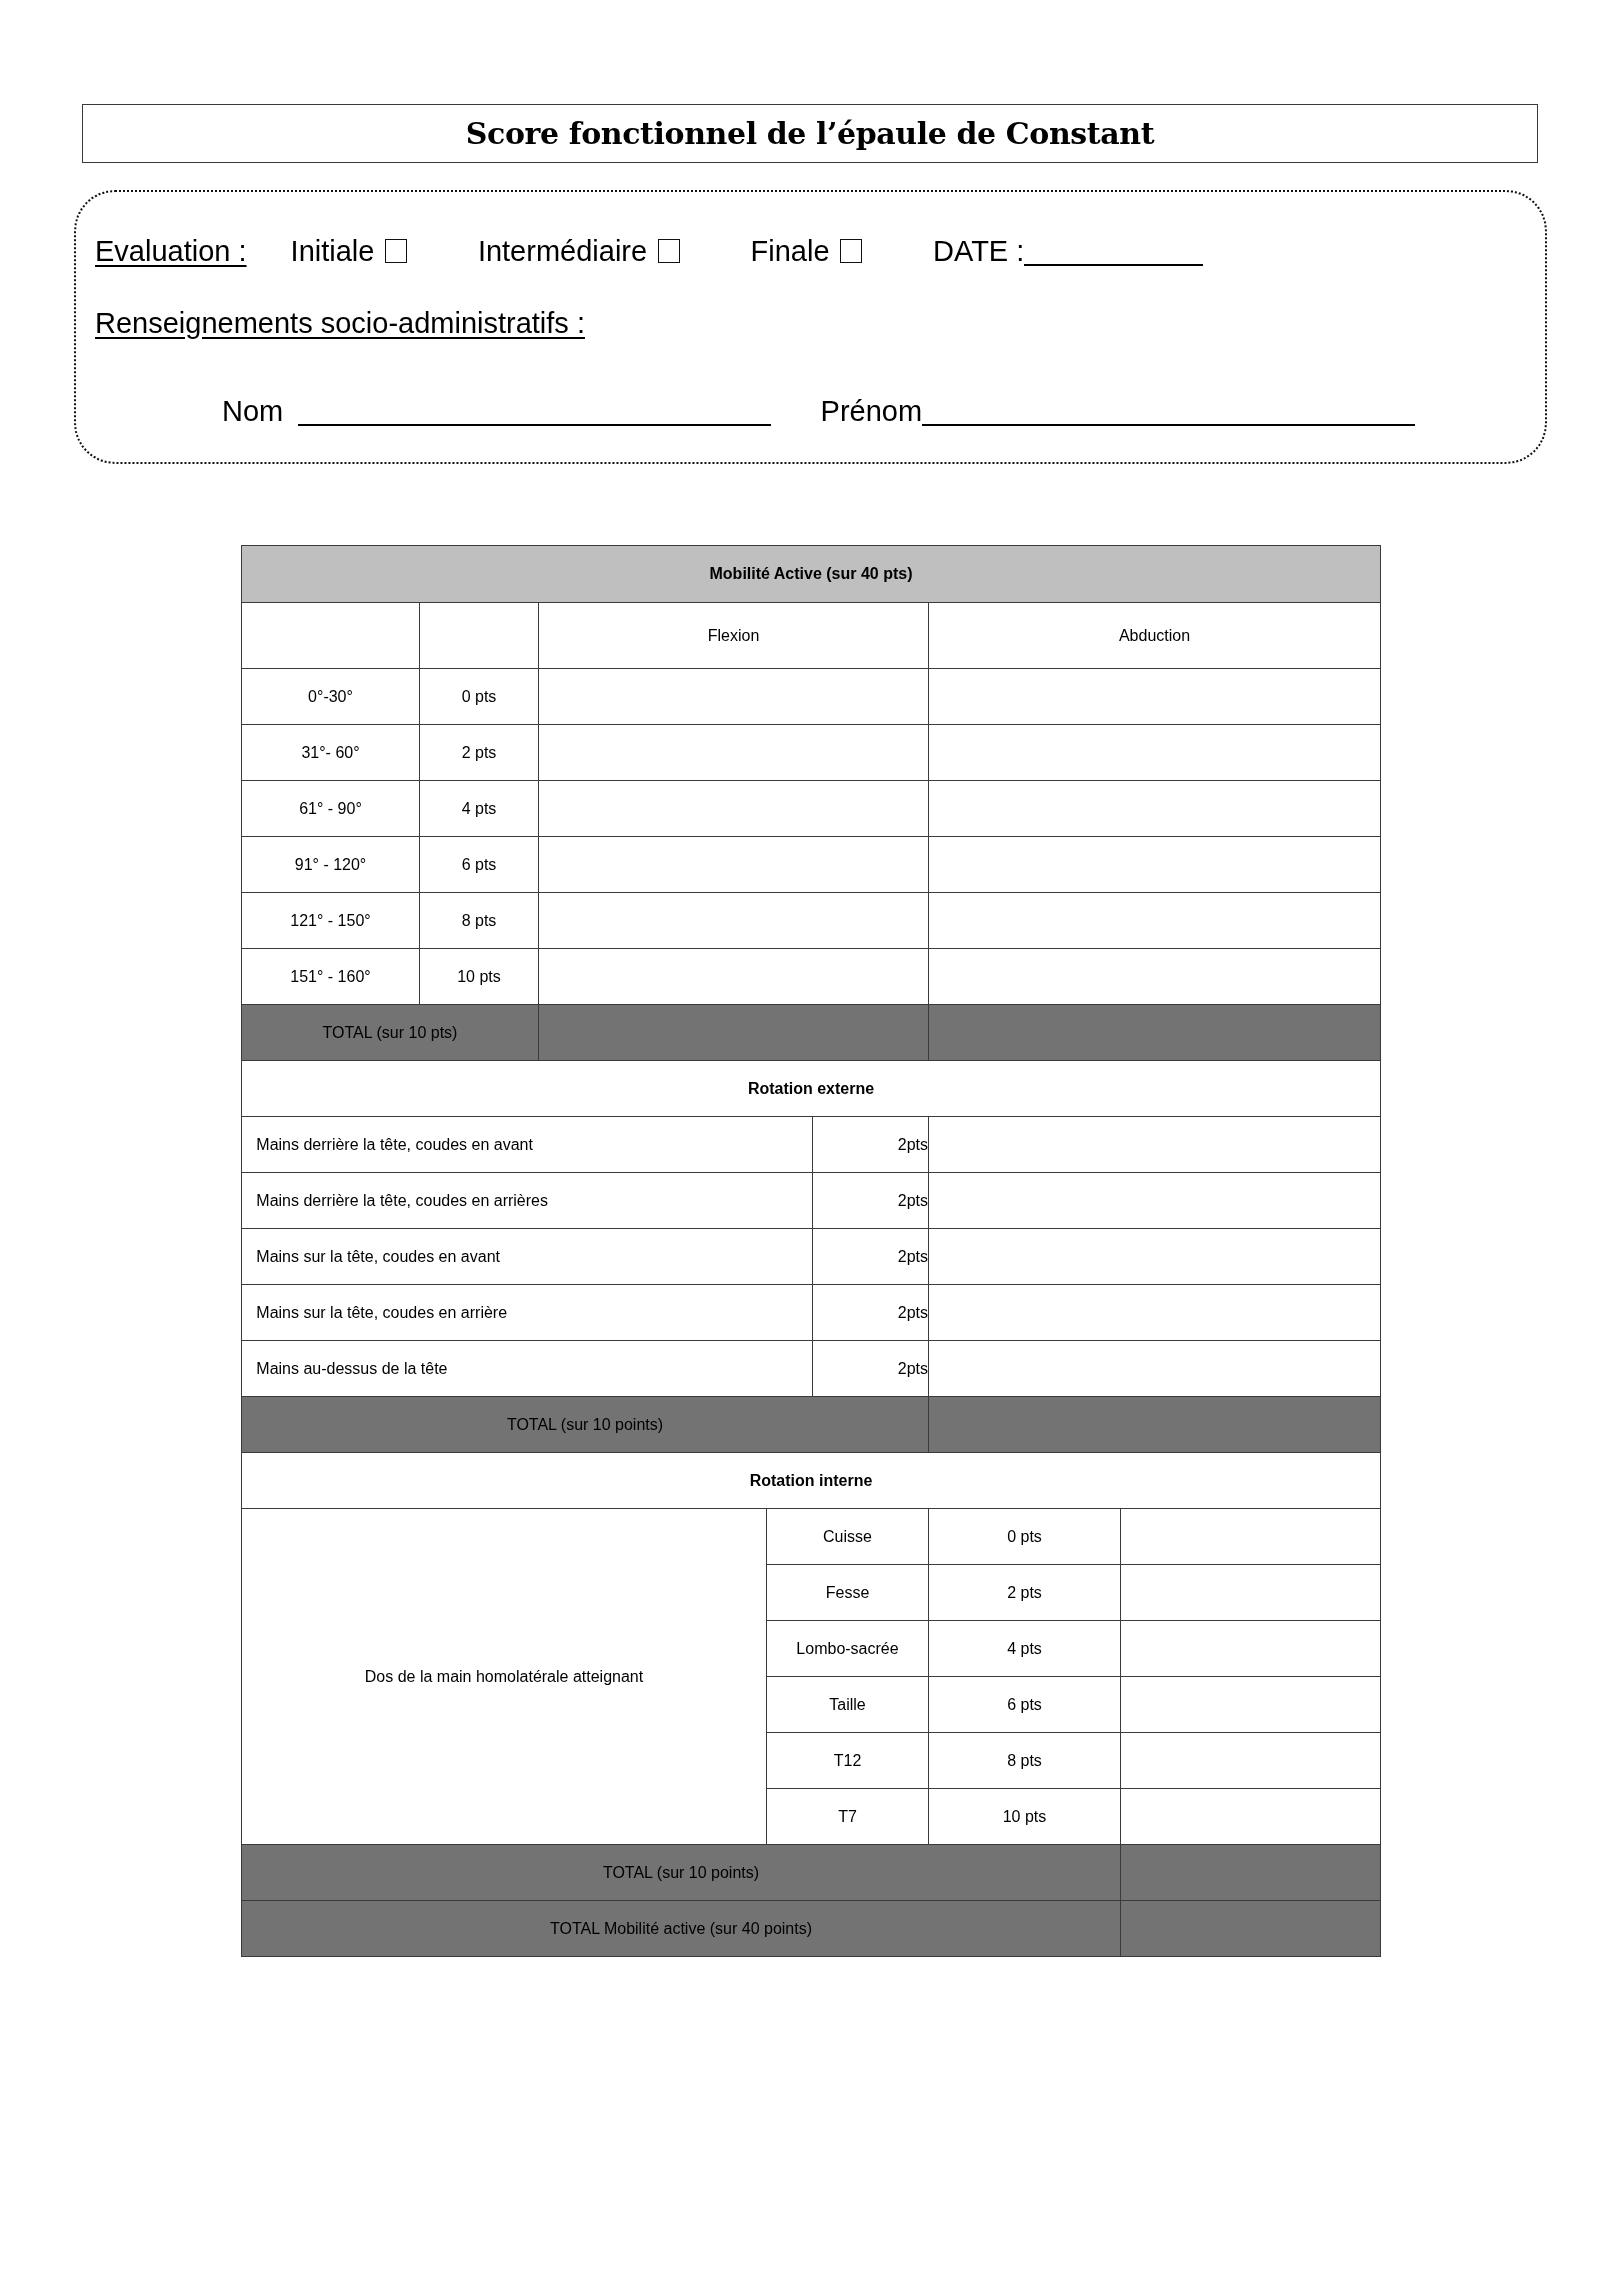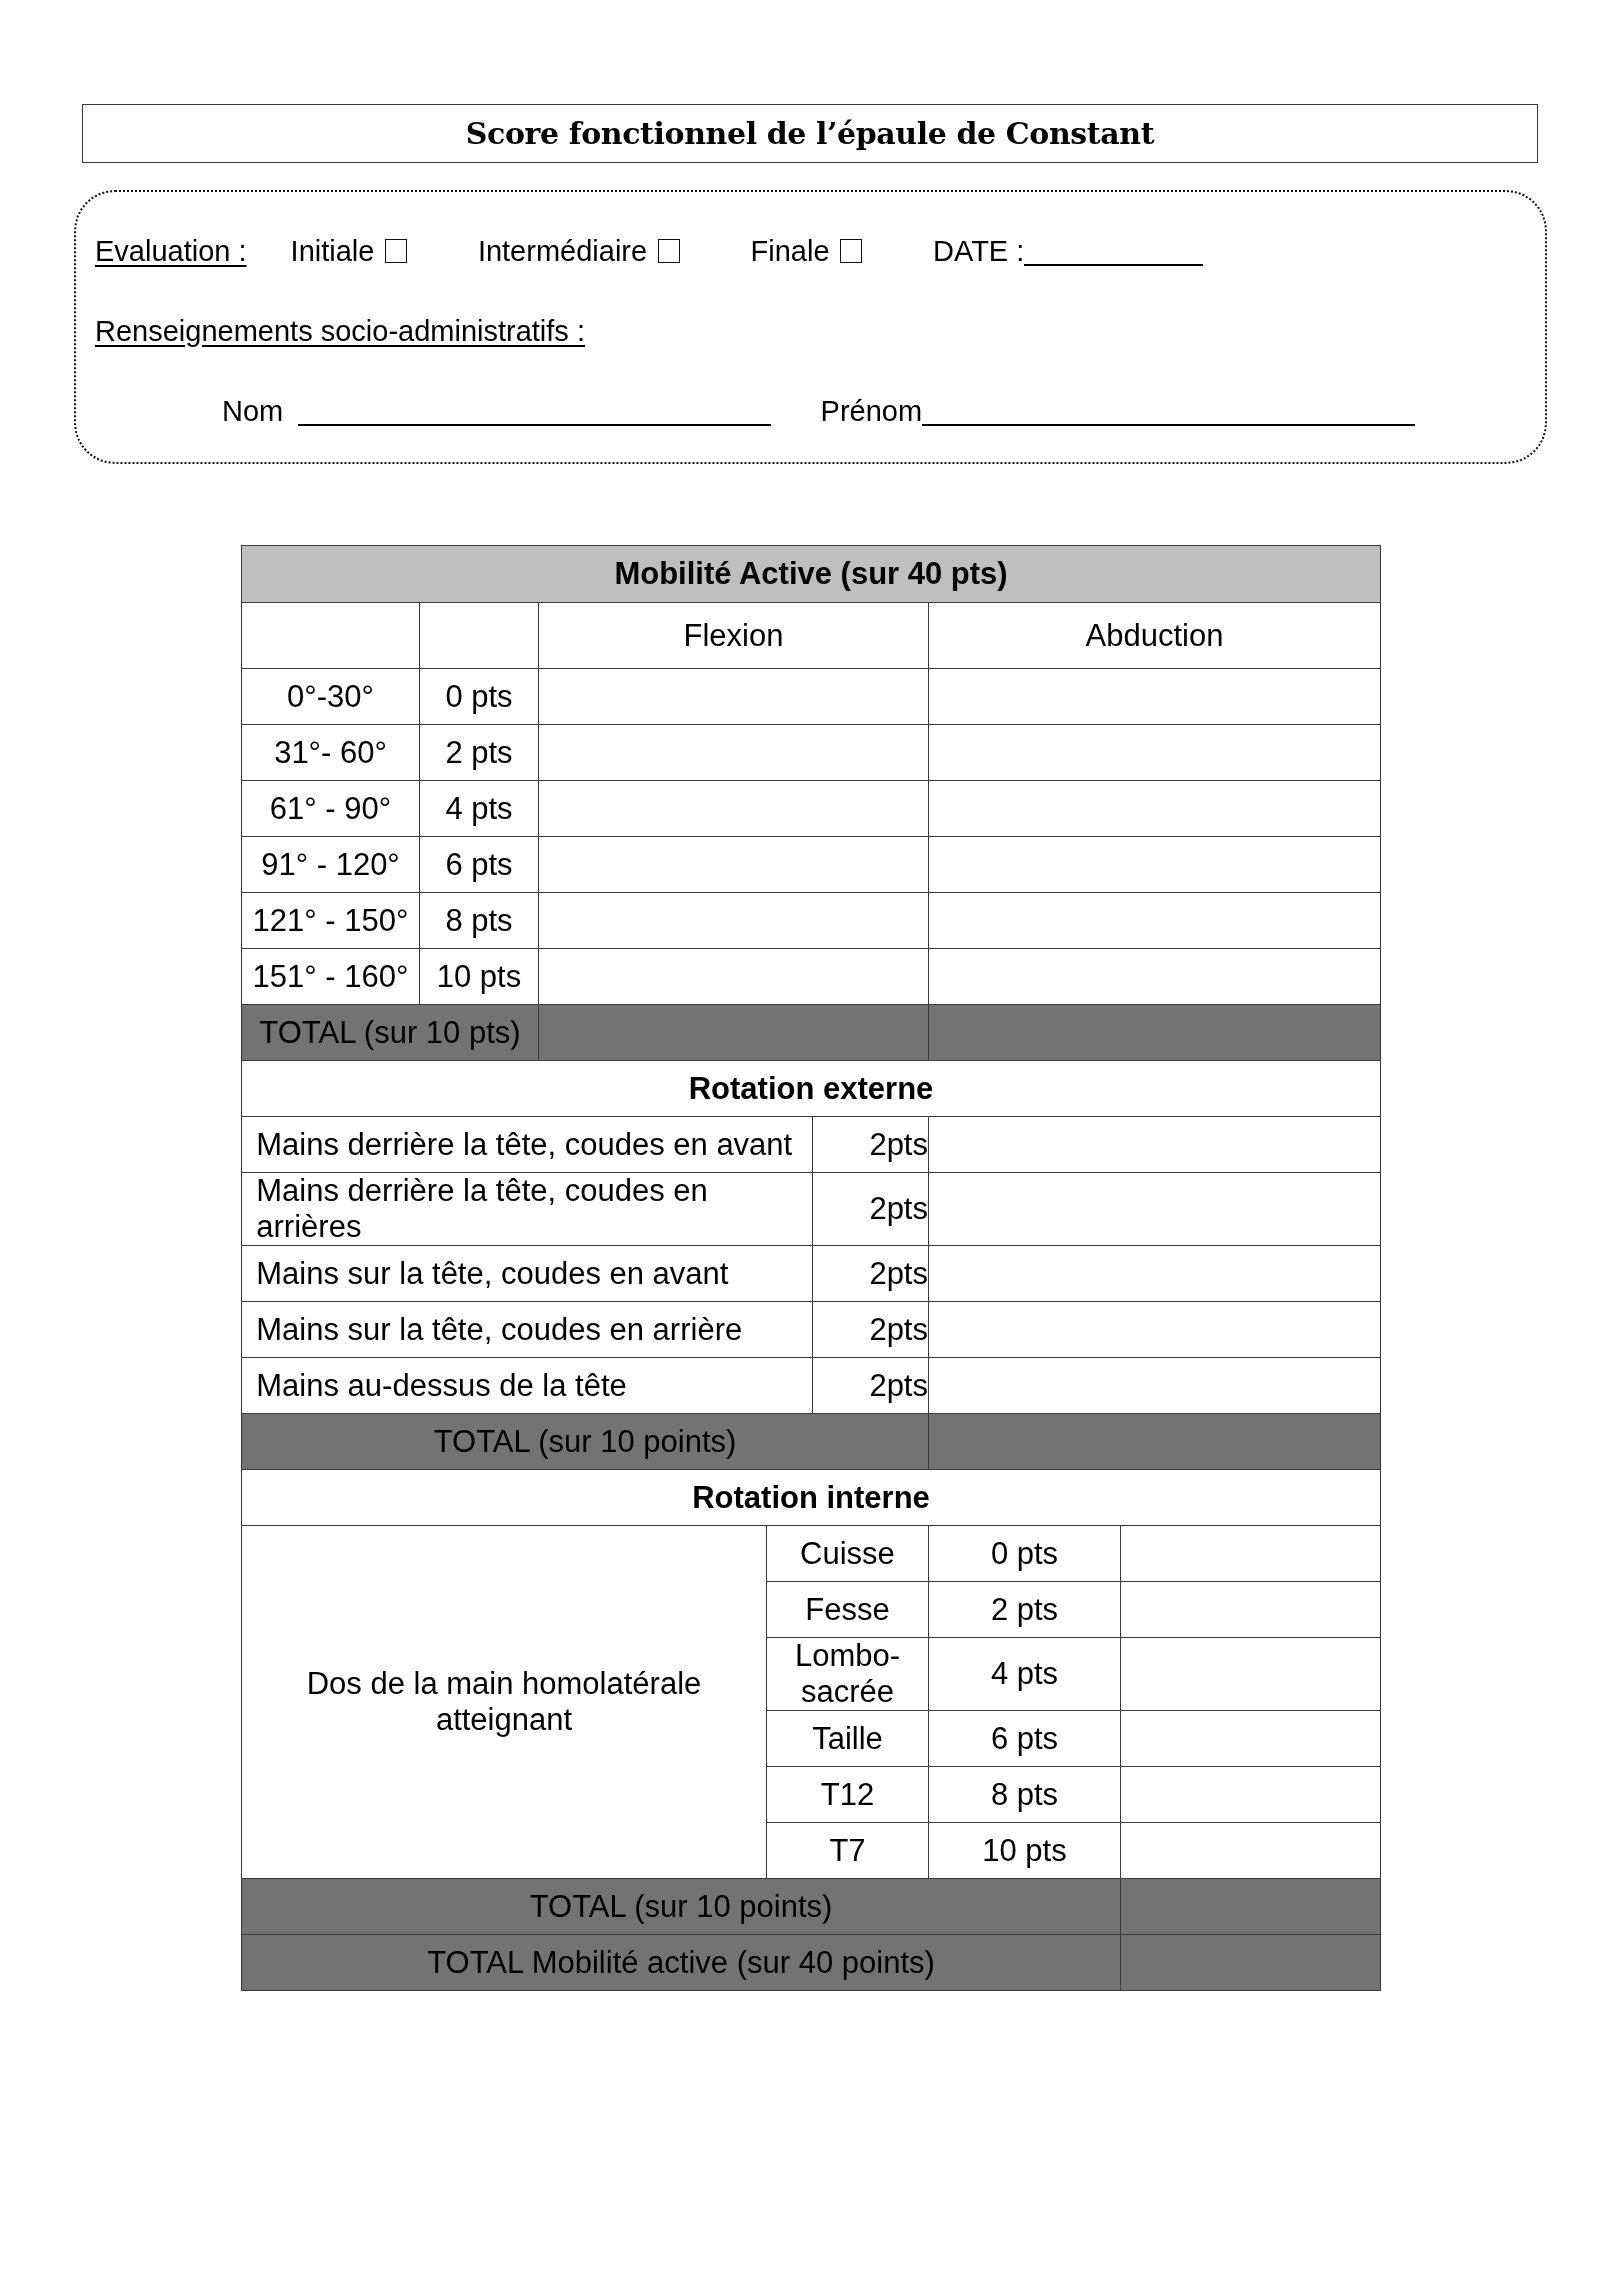--- a/index.html
+++ b/index.html
@@ -9,21 +9,21 @@
                border: 1.8px solid #3a3a3a; display: flex; align-items: center; justify-content: center; }
   .title-box h1 { margin: 0; font-family: "DejaVu Serif", "Liberation Serif", serif; font-weight: bold;
                   font-size: 30px; letter-spacing: -0.4px; }
   .info-box { position: absolute; left: 74px; top: 190px; width: 1469px; height: 270px;
               border: 2.7px dotted #111; border-radius: 41px; }
   .line { position: absolute; font-size: 29px; white-space: nowrap; }
   .u { text-decoration: underline; text-underline-offset: 3.6px; }
   .cb { display: inline-block; width: 19.7px; height: 21.5px; border: 1.8px solid #111; vertical-align: -1.8px; margin-left: 10.7px; }
   .fill { display: inline-block; border-bottom: 2.7px solid #000; vertical-align: -5.4px; height: 27px; }
   table { position: absolute; left: 241px; top: 545px; width: 1139px; border-collapse: collapse;
-          table-layout: fixed; font-size: 31px; }
+          table-layout: fixed; font-size: 16px; }
   td { border: 1.8px solid #3a3a3a; padding: 0; text-align: center; vertical-align: middle; height: 55px; }
   .hdr { background: #bfbfbf; font-weight: bold; height: 56px; }
   .sub { height: 65px; }
   .tot { background: #737373; }
   .sec { font-weight: bold; }
   .left { text-align: left; padding-left: 14.3px; }
   .pts-l { text-align: right; padding-left: 20px; }
 </style>
 </head>
 <body>
@@ -35,21 +35,21 @@
 <div class="info-box"></div>
 
 <div class="line" style="left:95px; top:235px;">
   <span class="u">Evaluation :</span>
   <span style="margin-left:36px">Initiale</span><span class="cb"></span>
   <span style="margin-left:63px">Intermédiaire</span><span class="cb"></span>
   <span style="margin-left:63px">Finale</span><span class="cb"></span>
   <span style="margin-left:63px">DATE :</span><span class="fill" style="width:179px"></span>
 </div>
 
-<div class="line" style="left:95px; top:315px;">
+<div class="line" style="left:95px; top:307px;">
   <span class="u">Renseignements socio-administratifs :</span>
 </div>
 
 <div class="line" style="left:222px; top:395px;">
   <span>Nom</span>
   <span class="fill" style="width:473px; margin-left:7.2px"></span>
   <span style="margin-left:41px">Prénom</span><span class="fill" style="width:493px"></span>
 </div>
 
 <table>

